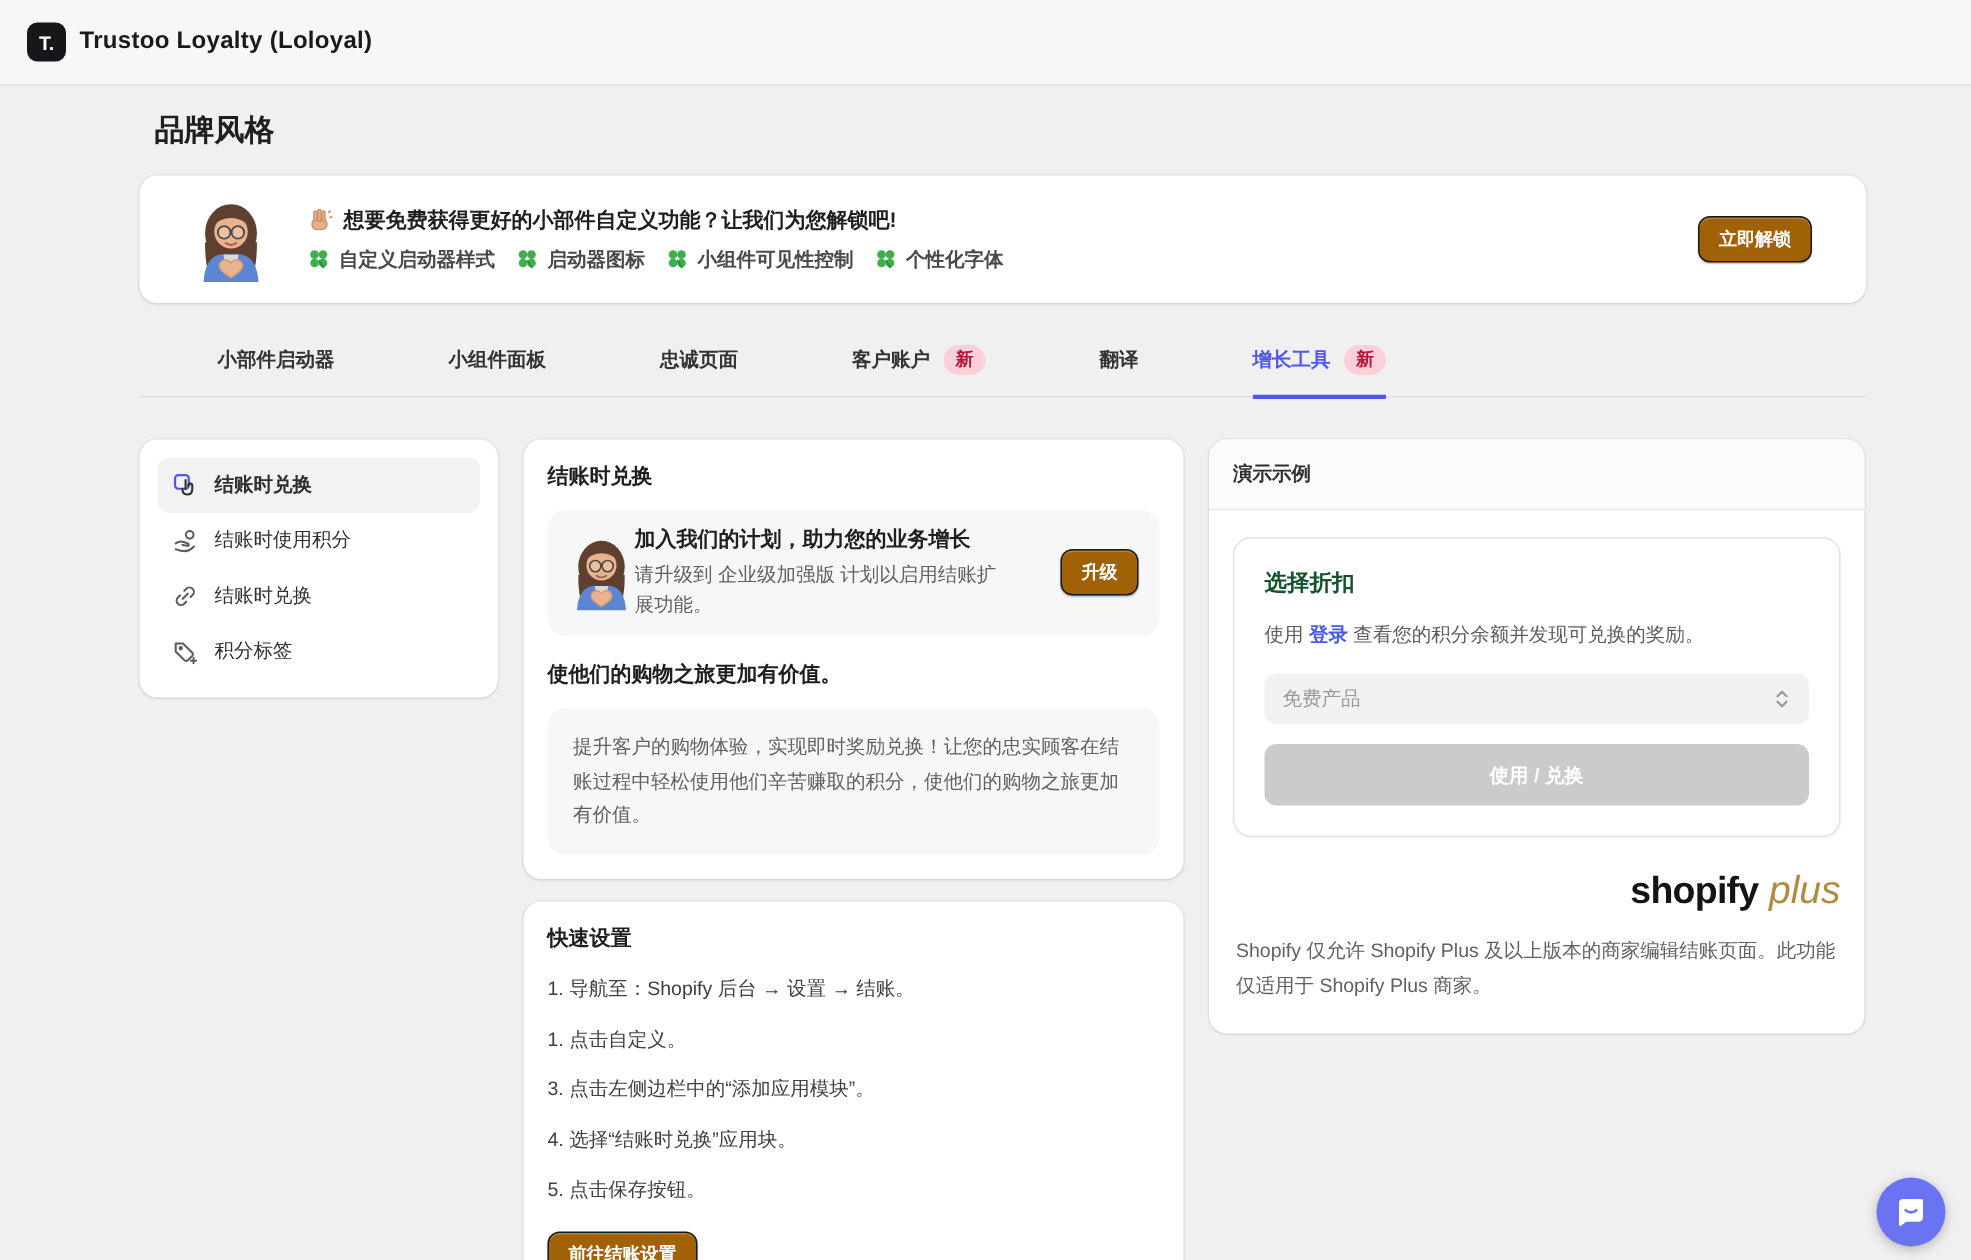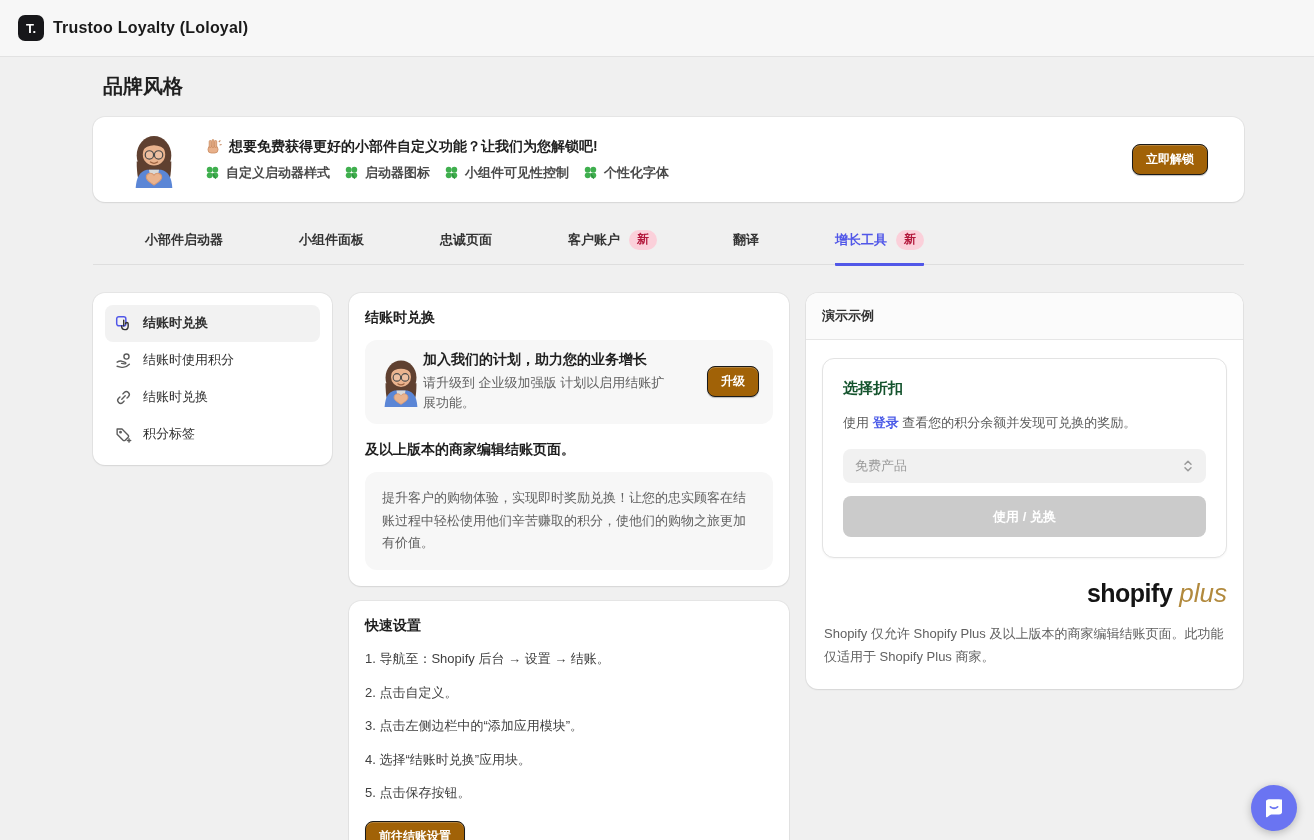--- a/index.html
+++ b/index.html
@@ -280,28 +280,28 @@
           <div class="upgrade-box">
             <svg width="44" height="51" viewBox="0 0 48 56">
                 <use href="#memoji"></use>
               </svg>
             <div class="upgrade-txt">
               <div class="upgrade-title">加入我们的计划，助力您的业务增长</div>
               <div class="upgrade-desc">请升级到 企业级加强版 计划以启用结账扩展功能。</div>
             </div>
             <button class="btn-dark">升级</button>
           </div>
-          <h3 class="sub-h">及以上版本的商家编辑结账页面。</h3>
+          <h3 class="sub-h">使他们的购物之旅更加有价值。</h3>
           <div class="desc-box">提升客户的购物体验，实现即时奖励兑换！让您的忠实顾客在结账过程中轻松使用他们辛苦赚取的积分，使他们的购物之旅更加有价值。</div>
         </section>
 
         <section class="card quick-card">
           <h2 class="card-h">快速设置</h2>
           <p class="step">1. 导航至：Shopify 后台 → 设置 → 结账。</p>
-          <p class="step">2. 点击自定义。</p>
+          <p class="step">1. 点击自定义。</p>
           <p class="step">3. 点击左侧边栏中的“添加应用模块”。</p>
           <p class="step">4. 选择“结账时兑换”应用块。</p>
           <p class="step">5. 点击保存按钮。</p>
           <button class="btn-dark">前往结账设置</button>
         </section>
 
       </main>
 
       <aside class="col-demo card">
         <div class="demo-head">演示示例</div>

